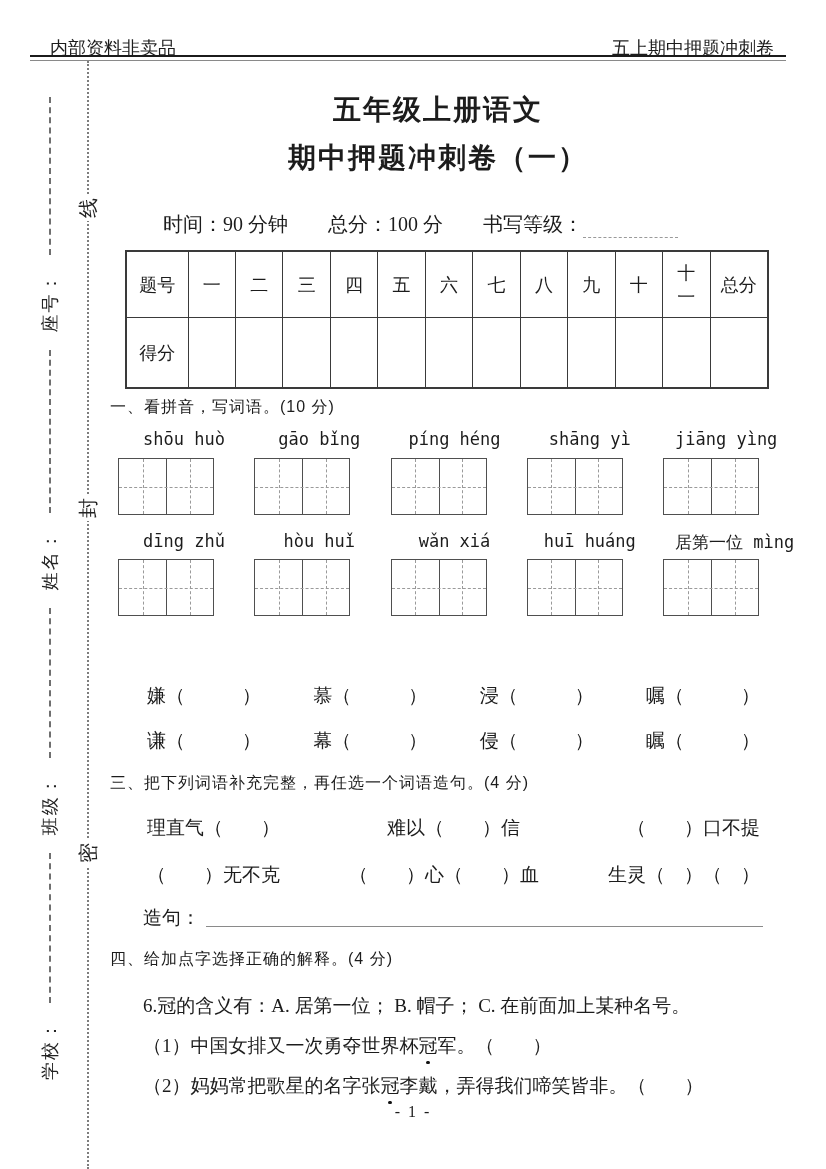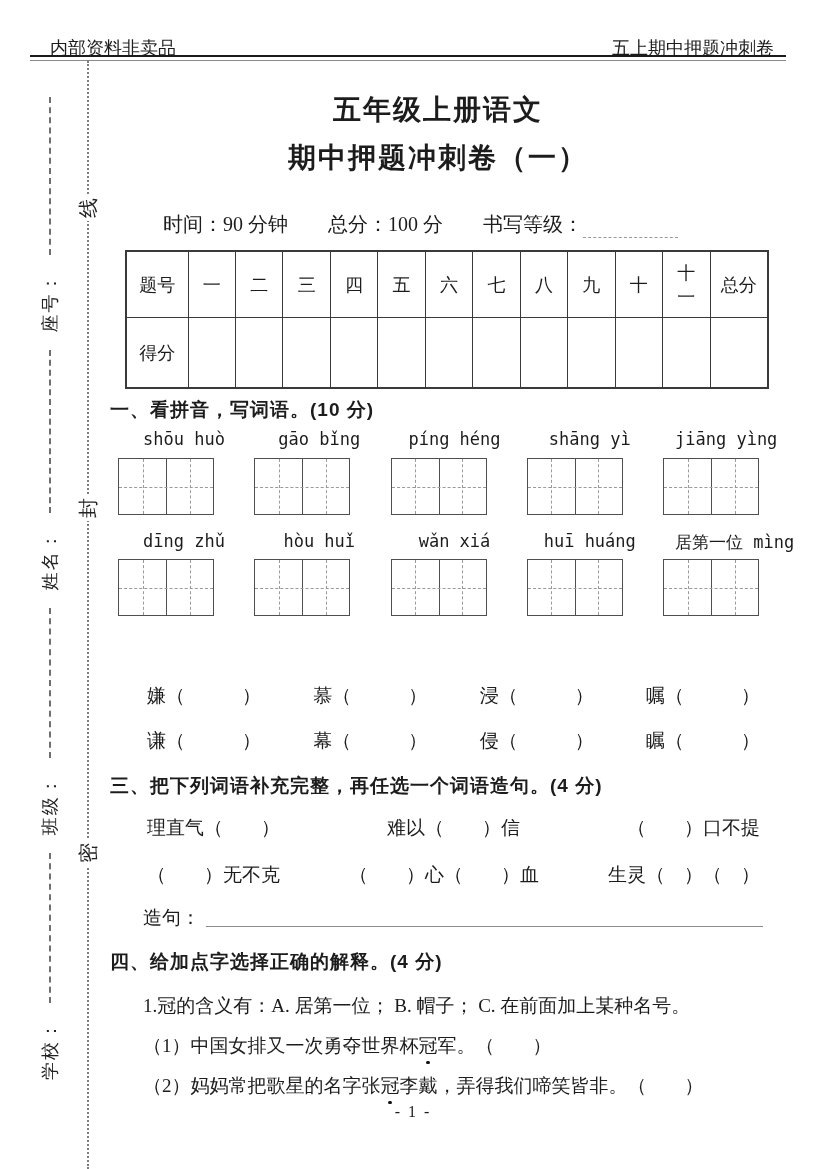--- a/index.html
+++ b/index.html
@@ -34,22 +34,22 @@
   .blank{display:inline-block;width:95px;border-bottom:1px dashed #9a9a9a;
          height:20px;vertical-align:bottom;}
   
   table.score{border-collapse:collapse;table-layout:fixed;width:644px;
               font-size:18px;}
   table.score td{border:1px solid #3a3a3a;text-align:center;padding:6px;}
   table.score{border:2px solid #3a3a3a;}
   tr.hrow td{height:53px;}
   tr.srow td{height:57px;}
   
-  .stitle{font-family:"Liberation Sans",sans-serif;font-weight:bold;
-          font-size:19px;letter-spacing:1px;}
+  .stitle{font-family:"Liberation Sans",sans-serif;font-weight:normal;
+          font-size:16px;letter-spacing:1px;}
   
   .pyrow{left:24px;width:641px;display:flex;justify-content:space-between;}
   .pyrow span{display:inline-block;width:100px;text-align:center;
               font-family:"DejaVu Sans Mono",monospace;font-size:17px;
               white-space:nowrap;}
   .boxrow{left:8px;width:641px;display:flex;justify-content:space-between;}
   .tbox{position:relative;width:96px;height:57px;border:1.5px solid #4f4f4f;
         box-sizing:border-box;background:#fff;}
   .tbox i{position:absolute;display:block;}
   .tbox .vm{left:50%;top:0;bottom:0;width:0;border-left:1.5px solid #4f4f4f;}
@@ -261,21 +261,21 @@
     <span>造句：</span>
     <span class="wline"></span>
   </div>
   <div class="abs trow" style="top:847px">
     <span>（　　）无不克</span>
     <span>（　　）心（　　）血</span>
     <span>生灵（　）（　）</span>
   </div>
 
   <div class="abs stitle" style="top:934px">四、给加点字选择正确的解释。(4 分)</div>
-  <div class="abs line19" style="top:978px;left:33px">1.冠的含义有：A. 居第一位；  B. 帽子；  C. 在前面加上某种名号。</div>
+  <div class="abs line19" style="top:978px;left:33px">6.冠的含义有：A. 居第一位；  B. 帽子；  C. 在前面加上某种名号。</div>
   <div class="abs line19" style="top:1018px;left:33px">
     <span>（1）中国女排又一次勇夺世界杯</span><span class="dotchar">冠</span><span>军。（　　）</span>
   </div>
   <div class="abs line19" style="top:1058px;left:33px">
     <span>（2）妈妈常把歌星的名字张</span><span class="dotchar">冠</span><span>李戴，弄得我们啼笑皆非。（　　）</span>
   </div>
 
 </div>
 
 <div class="footer">- 1 -</div>

